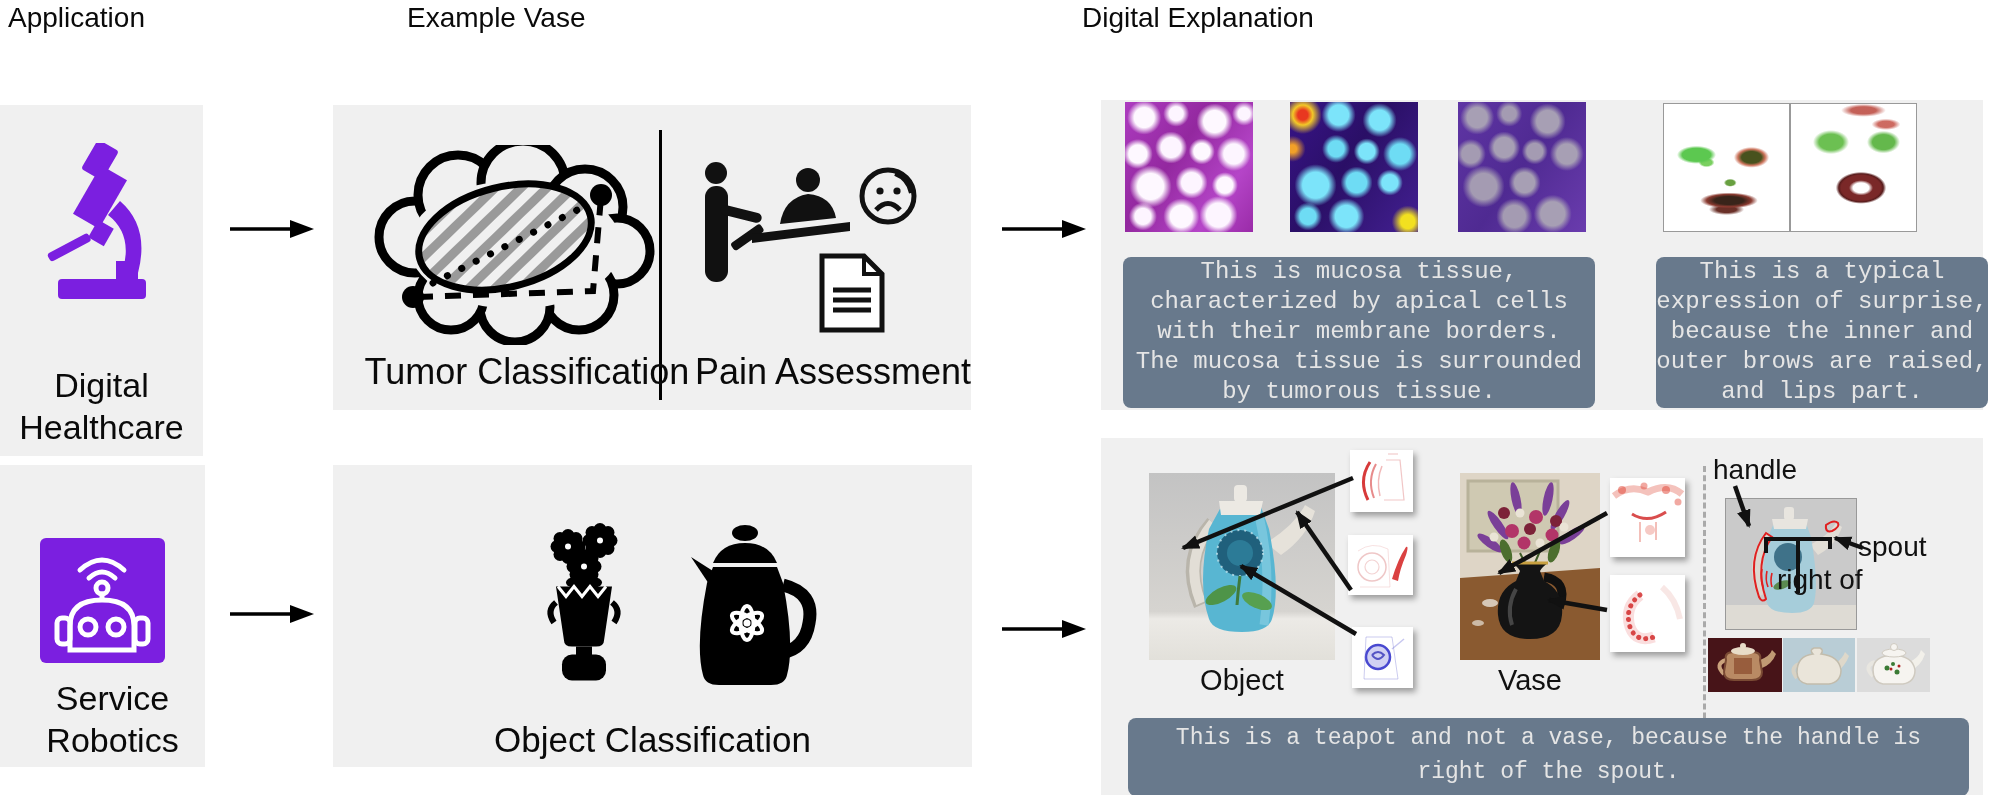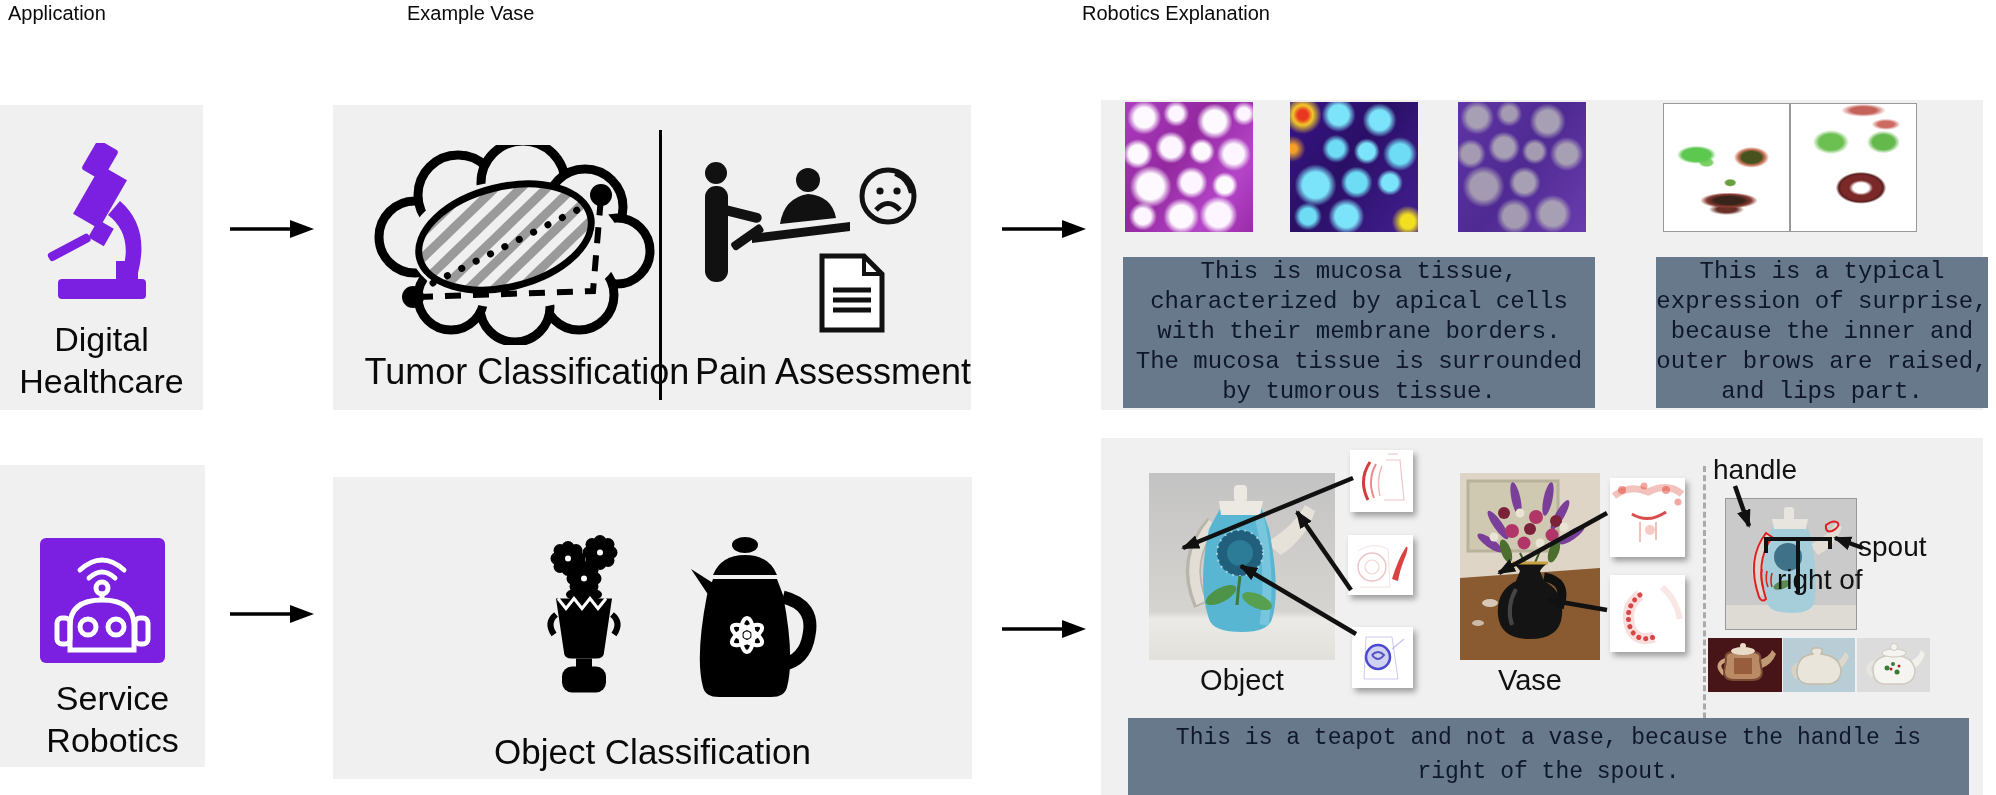--- a/index.html
+++ b/index.html
@@ -1,24 +1,24 @@
 <!DOCTYPE html>
 <html><head>
 <meta charset="utf-8">
 <style>
   html,body{margin:0;padding:0;background:#fff;}
   .canvas{position:relative;width:1996px;height:795px;background:#fff;
           font-family:"Liberation Sans",sans-serif;overflow:hidden;}
   .abs{position:absolute;}
-  .hdr{font-size:20px;color:#0a0a0a;}
+  .hdr{font-size:28px;color:#0a0a0a;}
   .panel{background:#f0f0f0;}
   .applabel{font-size:34px;line-height:42px;color:#0a0a0a;text-align:center;white-space:pre-line;}
   .tasklabel{font-size:36px;color:#0a0a0a;text-align:center;}
-  .slatebox{background:#68798c;color:#0f172a;font-family:"Liberation Mono",monospace;
-            font-size:24px;line-height:30px;text-align:center;white-space:pre-line;overflow:hidden;}
+  .slatebox{background:#68798c;color:#e5e5e5;font-family:"Liberation Mono",monospace;
+            font-size:24px;line-height:30px;text-align:center;white-space:pre-line;overflow:hidden;border-radius:8px;}
   .slatebox.wide{line-height:34px;padding-top:3px;font-size:23px;}
   .tissue{width:128px;height:130px;}
   .tissue1{background:
     radial-gradient(circle 18px at 15% 12%, #fef8ff 0 10px, rgba(254,248,255,0) 17px),
     radial-gradient(circle 14px at 40% 9%,  #fdf5ff 0 7px,  rgba(254,248,255,0) 13px),
     radial-gradient(circle 19px at 70% 15%, #fef8ff 0 11px, rgba(254,248,255,0) 18px),
     radial-gradient(circle 13px at 93% 9%,  #fdf5ff 0 6px,  rgba(254,248,255,0) 12px),
     radial-gradient(circle 16px at 10% 40%, #fef8ff 0 9px,  rgba(254,248,255,0) 15px),
     radial-gradient(circle 17px at 36% 35%, #fdf5ff 0 10px, rgba(254,248,255,0) 16px),
     radial-gradient(circle 14px at 60% 38%, #fef8ff 0 8px,  rgba(254,248,255,0) 13px),
@@ -79,23 +79,23 @@
   .seriflabel{font-family:Liberation Sans, sans-serif;color:#111;}
   .dashline{border-left:3px dashed #aaa;}
 </style>
 </head>
 <body>
 
 <div class="canvas">
 
   <div class="abs hdr" style="left:8px;top:2px;">Application</div>
   <div class="abs hdr" style="left:407px;top:2px;">Example Vase</div>
-  <div class="abs hdr" style="left:1082px;top:2px;">Robotics Explanation</div>
-
-  <div class="abs panel" style="left:0;top:105px;width:203px;height:305px;">
+  <div class="abs hdr" style="left:1082px;top:2px;">Digital Explanation</div>
+
+  <div class="abs panel" style="left:0;top:105px;width:203px;height:351px;">
     <svg class="abs" style="left:38px;top:38px;" width="125" height="165" viewBox="0 0 125 165">
       <g fill="#7b1fe0">
         <rect x="50" y="0" width="24" height="34" rx="3" transform="rotate(30 62 17)"></rect>
         <rect x="47" y="26" width="30" height="56" transform="rotate(30 62 54)"></rect>
         <rect x="54" y="80" width="18" height="20" transform="rotate(30 63 90)"></rect>
         <rect x="8" y="100" width="46" height="9" rx="3" transform="rotate(-28 31 104)"></rect>
         <path d="M82 58 Q112 84 100 130 L84 130 Q96 92 70 72 Z"></path>
         <rect x="78" y="118" width="22" height="22"></rect>
         <rect x="20" y="136" width="88" height="20" rx="4"></rect>
       </g>
@@ -213,21 +213,21 @@
     </div>
     <div class="abs applabel" style="left:0;right:0;bottom:6px;padding-left:20px;">Service
 Robotics</div>
   </div>
 
   <svg class="abs" style="left:228px;top:602px;" width="90" height="24">
     <line x1="2" y1="12" x2="66" y2="12" stroke="#000" stroke-width="3.5"></line>
     <polygon points="62,3 86,12 62,21" fill="#000"></polygon>
   </svg>
 
-  <div class="abs panel" style="left:333px;top:477px;width:639px;height:302px;">
+  <div class="abs panel" style="left:333px;top:465px;width:639px;height:302px;">
 
     <svg class="abs" style="left:205px;top:50px;" width="92" height="185" viewBox="0 0 92 170">
       <defs>
         <g id="flw" fill="#000">
           <circle r="6.5" cx="0" cy="-11"></circle>
             <circle r="6.5" cx="8" cy="-8"></circle>
           <circle r="6.5" cx="11" cy="0"></circle>
             <circle r="6.5" cx="8" cy="8"></circle>
           <circle r="6.5" cx="0" cy="11"></circle>
             <circle r="6.5" cx="-8" cy="8"></circle>

